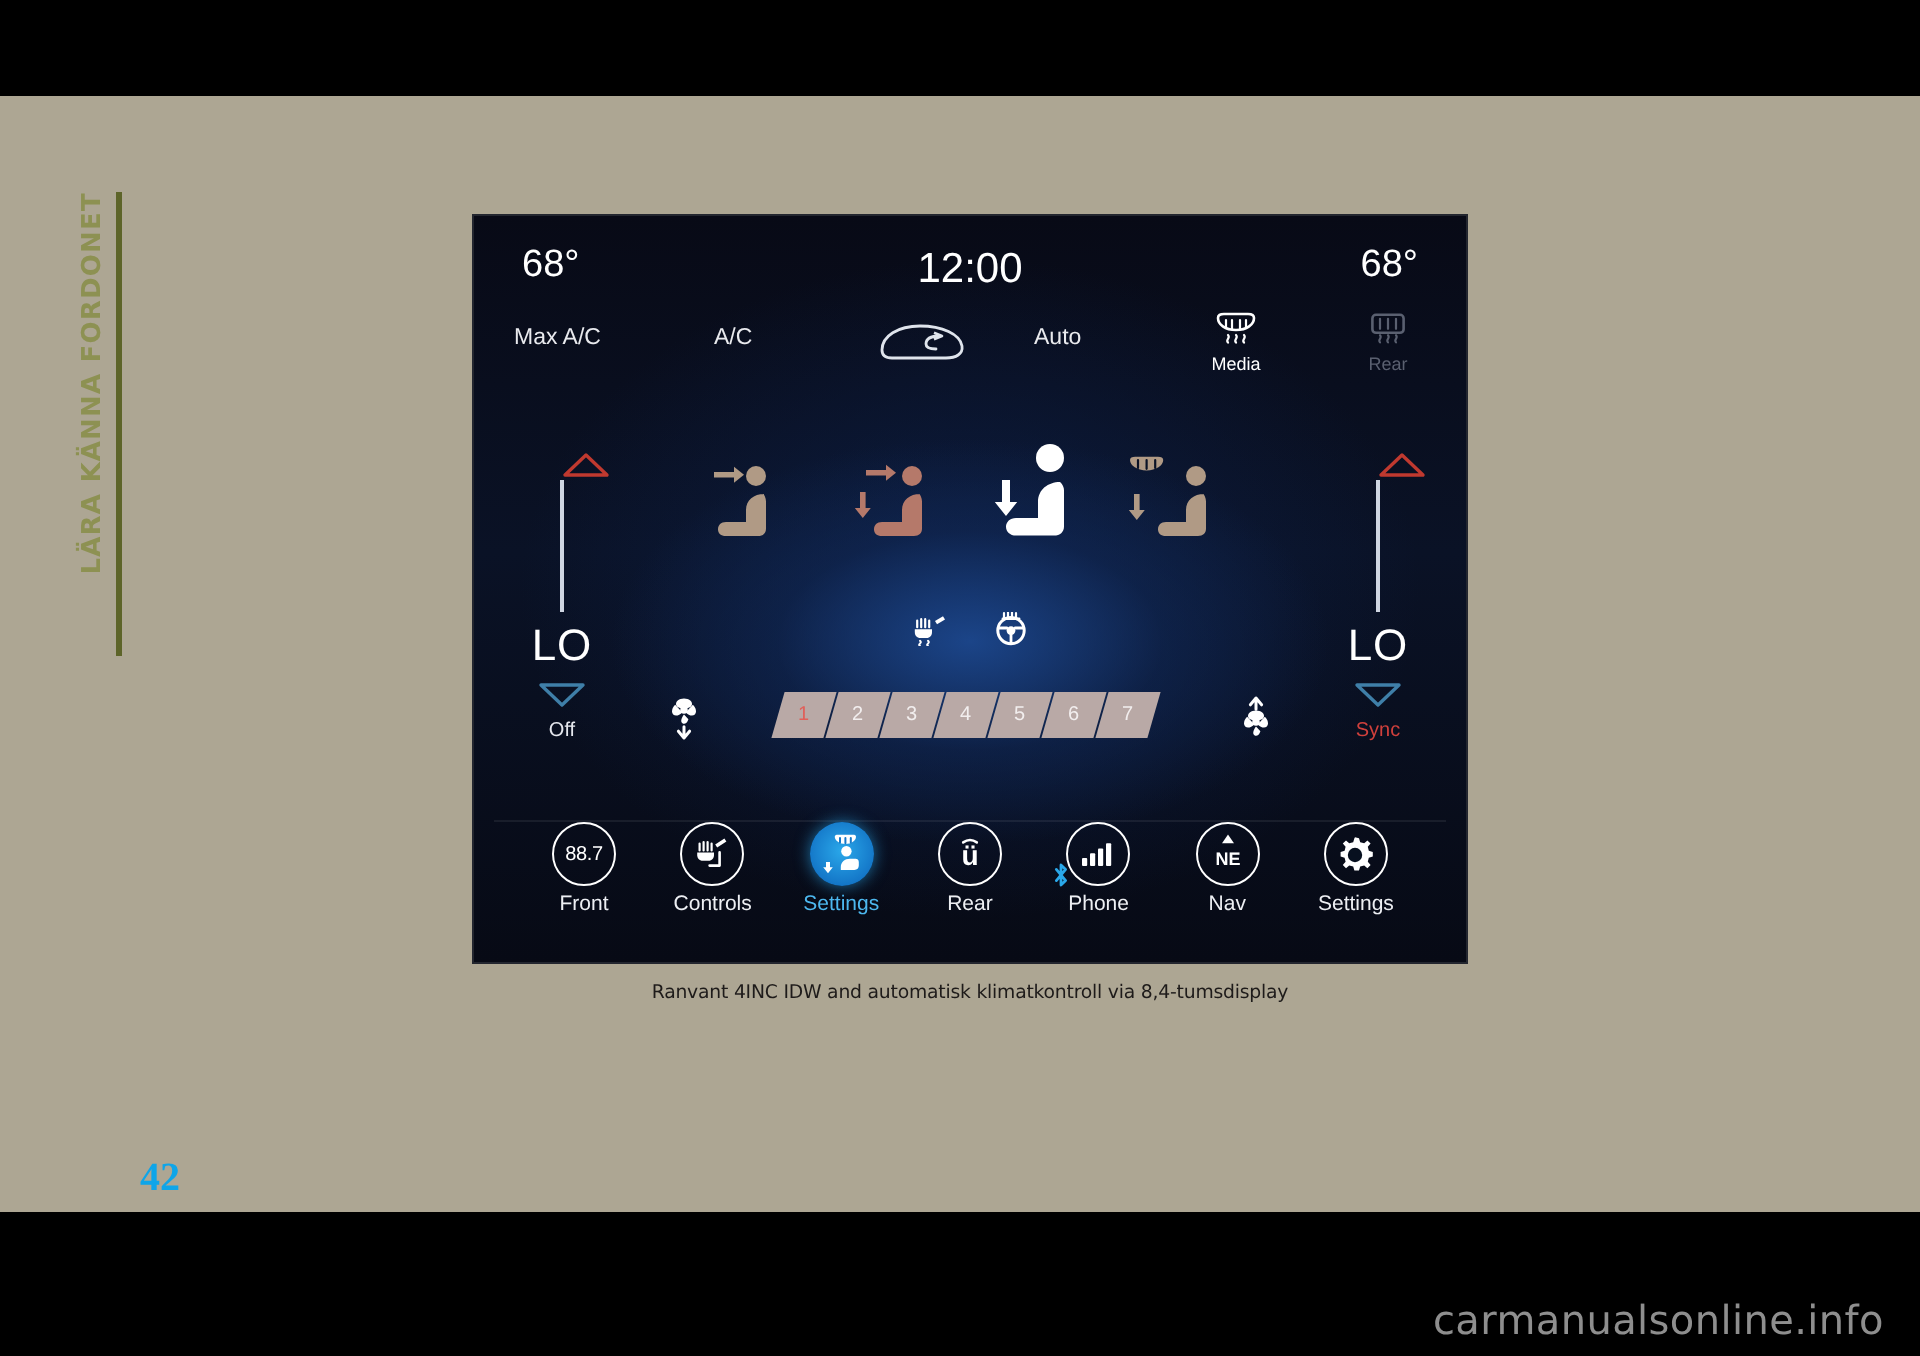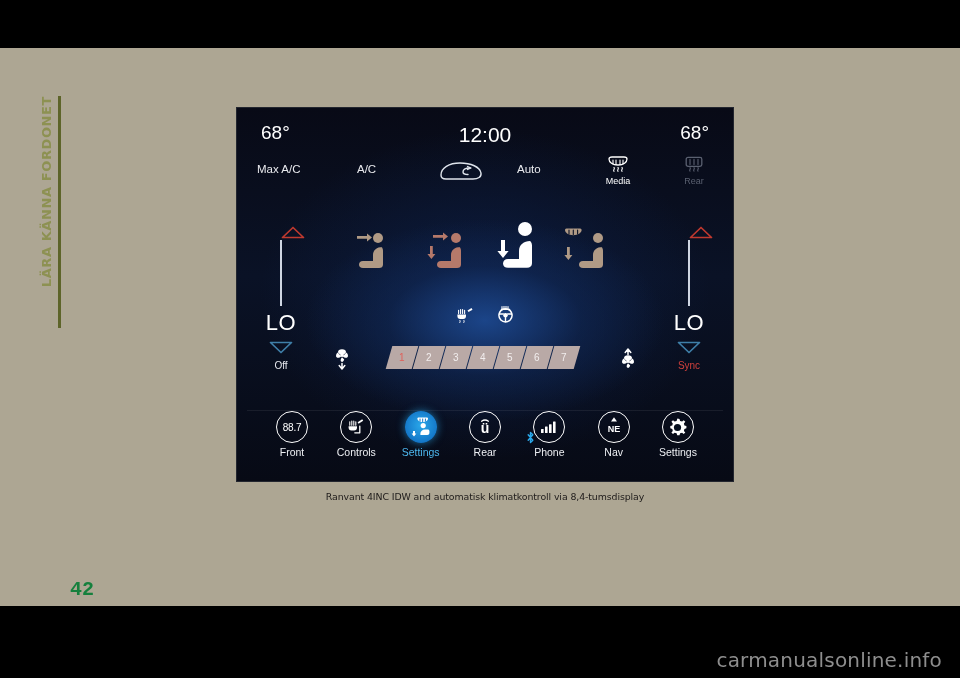--- a/index.html
+++ b/index.html
@@ -13,22 +13,22 @@
 
   
   .side-tab{position:absolute;left:24px;top:96px;width:44px;height:232px;}
   .side-rule{position:absolute;left:34px;top:0;width:3px;height:232px;background:#5d6429;}
   .side-text{position:absolute;left:-94px;top:94px;width:232px;height:44px;
     transform:rotate(-90deg);display:flex;align-items:center;justify-content:flex-end;
     font-family:"DejaVu Sans",sans-serif;font-weight:bold;font-size:13px;letter-spacing:.6px;
     color:#8d9152;text-align:right;white-space:nowrap;}
 
   
-  .page-num{position:absolute;left:70px;top:578px;font-family:Liberation Mono, monospace;
-    font-weight:bold;font-size:20px;color:#15803d;}
+  .page-num{position:absolute;left:70px;top:578px;font-family:Liberation Serif, serif;
+    font-weight:bold;font-size:20px;color:#0ea5e9;}
 
   
   .watermark{position:absolute;right:18px;top:648px;font-family:"DejaVu Sans",sans-serif;
     font-size:20px;color:#8e8e8e;letter-spacing:.2px;}
 
   
   .caption{position:absolute;left:240px;top:491px;width:490px;text-align:center;
     font-family:"DejaVu Sans",sans-serif;font-weight:normal;font-size:9.4px;color:#1e1b1a;
     letter-spacing:-.1px;filter:blur(.35px);}
 

